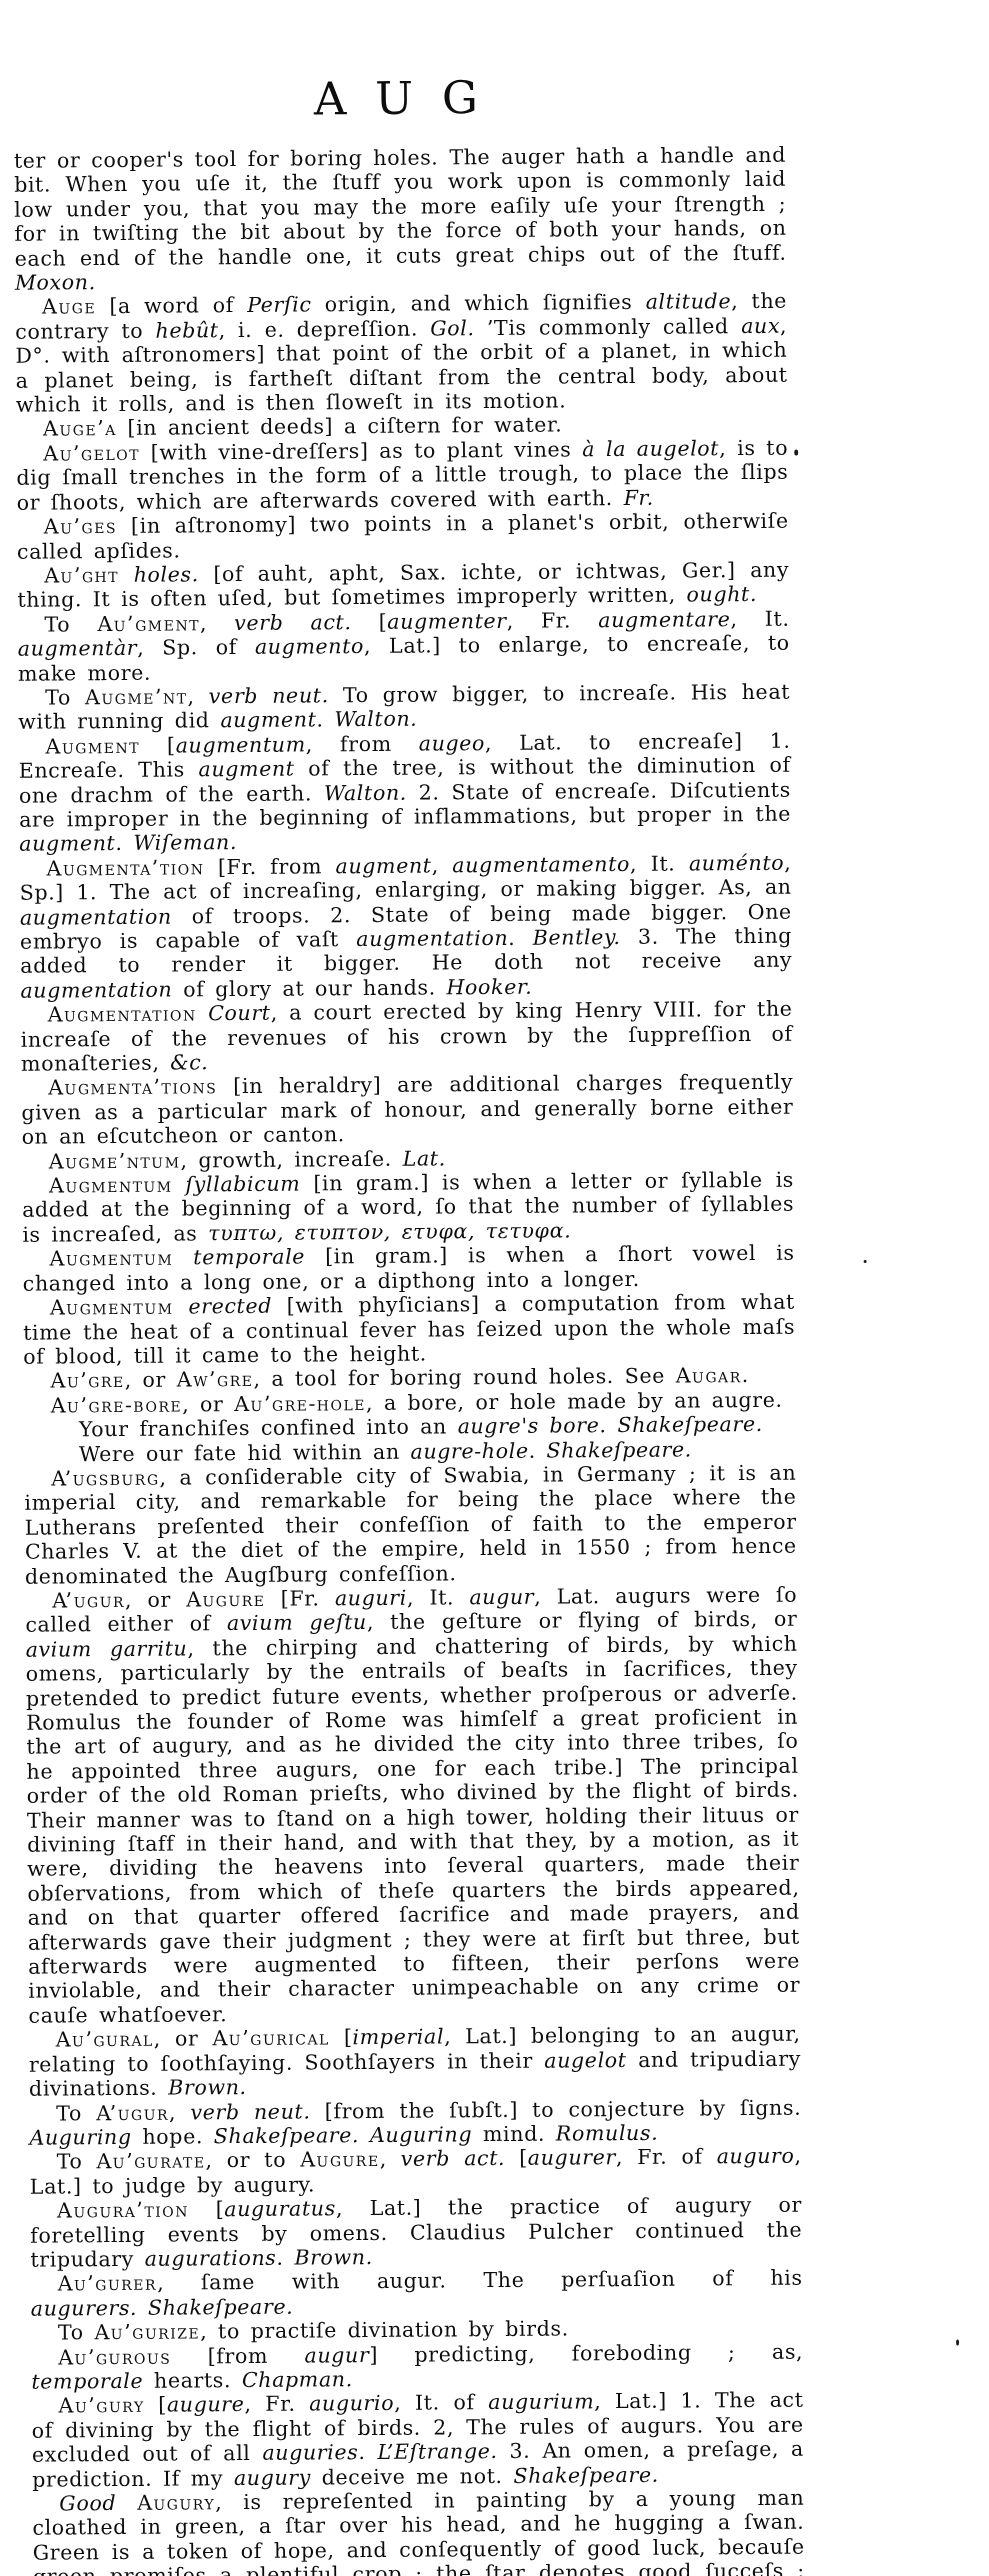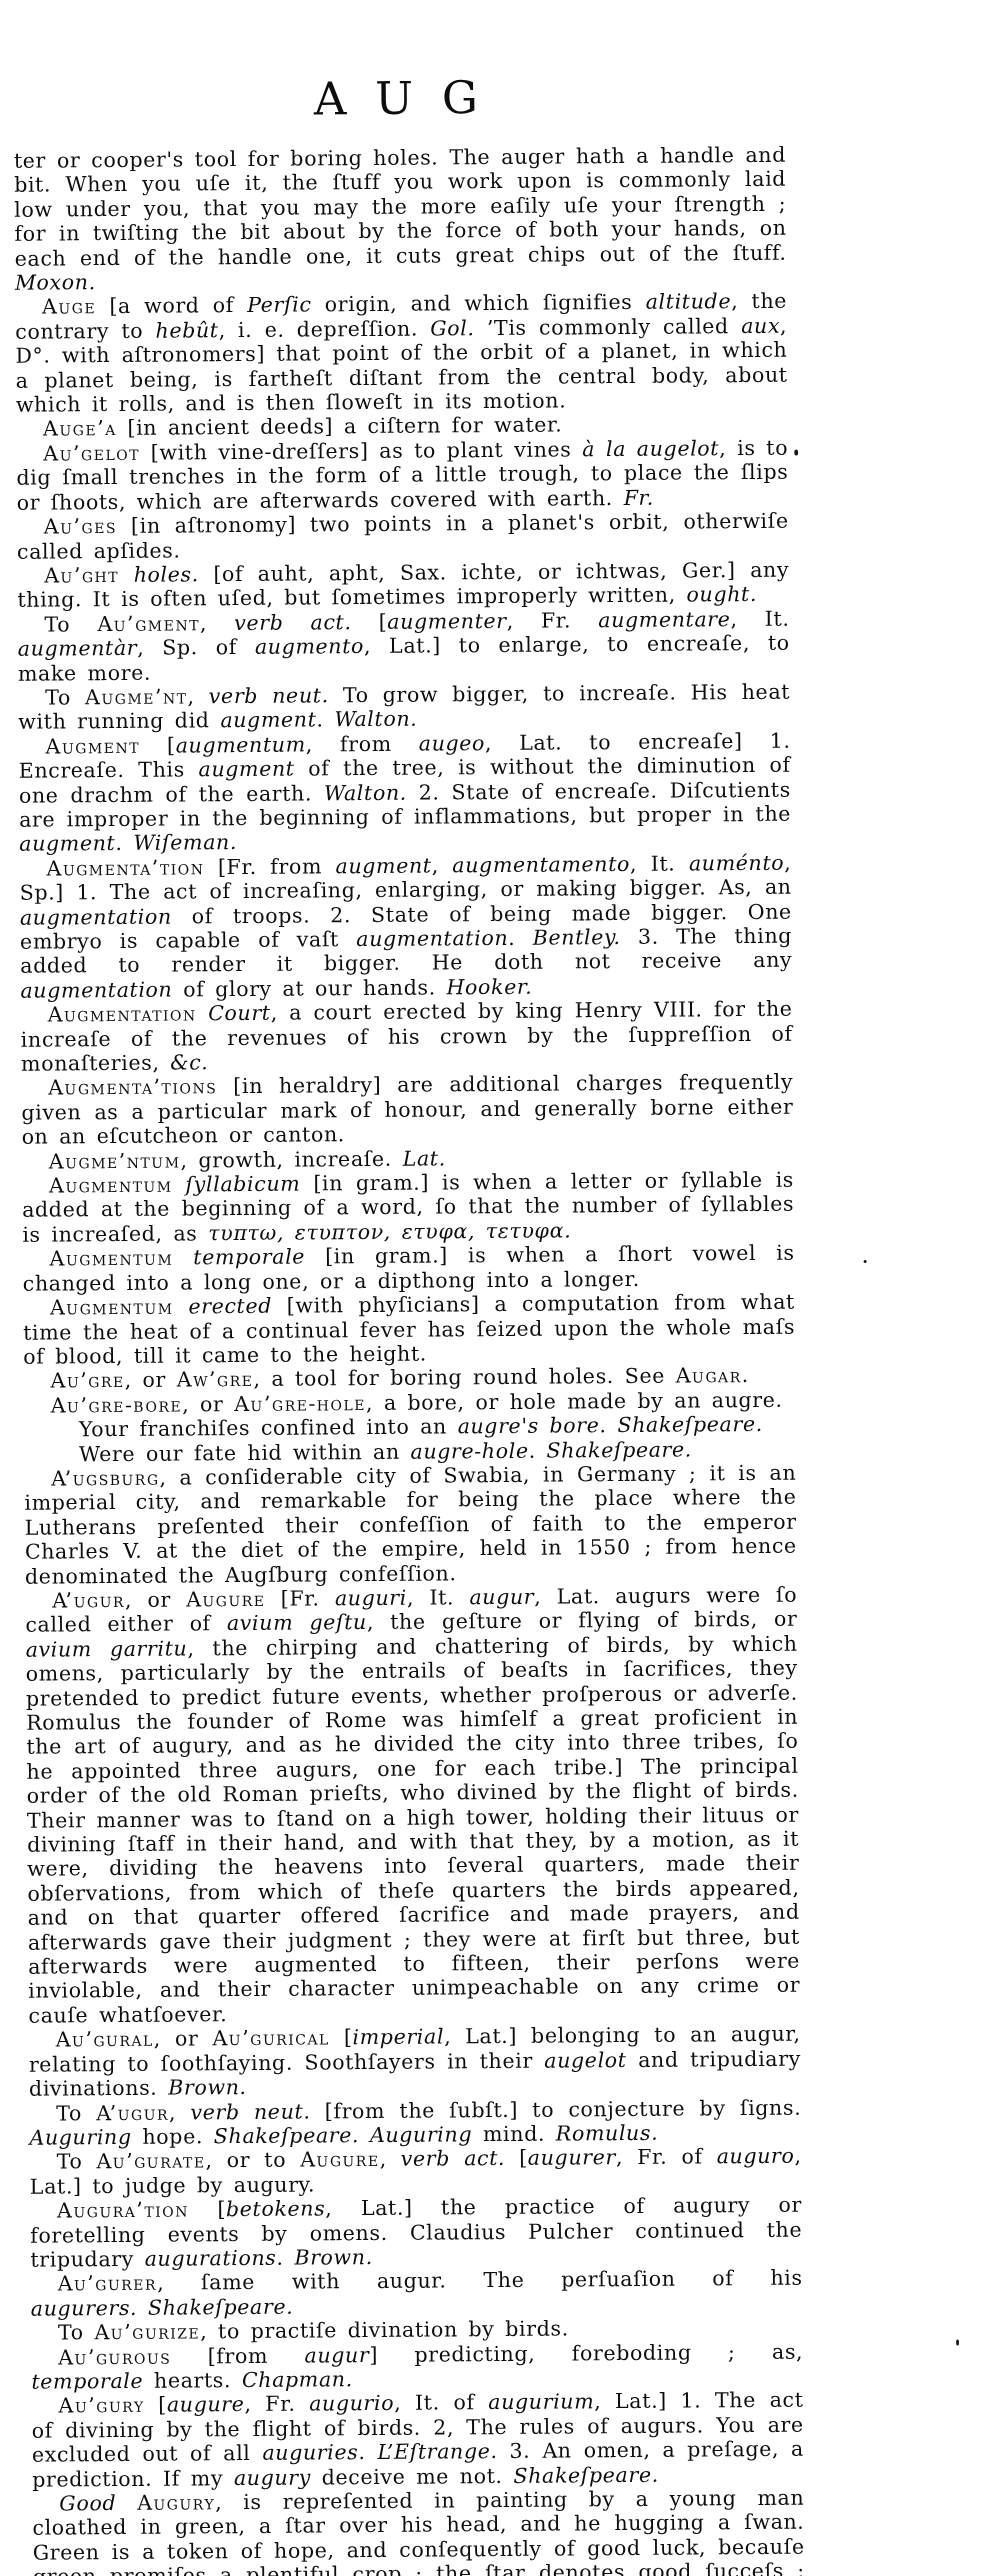--- a/index.html
+++ b/index.html
@@ -78,21 +78,21 @@
       <p class="para entry"><span class="sc">Augmentum</span><span>&nbsp;</span><span class="i">erected</span><span>&nbsp;[with phyſicians] a computation from what time the heat of a continual fever has ſeized upon the whole maſs of blood, till it came to the height.</span></p>
       <p class="para entry"><span class="sc">Au’gre</span><span>, or </span><span class="sc">Aw’gre</span><span>, a tool for boring round holes. See </span><span class="sc">Augar</span><span>.</span></p>
       <p class="para entry"><span class="sc">Au’gre-bore</span><span>, or </span><span class="sc">Au’gre-hole</span><span>, a bore, or hole made by an augre.</span></p>
       <p class="para quote"><span>Your franchiſes confined into an </span><span class="i">augre's bore</span><span>.  </span><span class="i">Shakeſpeare.</span></p>
       <p class="para quote"><span>Were our fate hid within an </span><span class="i">augre-hole</span><span>.  </span><span class="i">Shakeſpeare.</span></p>
       <p class="para entry"><span class="sc">A’ugsburg</span><span>, a conſiderable city of Swabia, in Germany ; it is an imperial city, and remarkable for being the place where the Lutherans preſented their confeſſion of faith to the emperor Charles V. at the diet of the empire, held in 1550 ; from hence denominated the Augſburg confeſſion.</span></p>
       <p class="para entry"><span class="sc">A’ugur</span><span>, or </span><span class="sc">Augure</span><span>&nbsp;[Fr. </span><span class="i">auguri</span><span>, It. </span><span class="i">augur</span><span>, Lat.  augurs were ſo called either of </span><span class="i">avium geſtu</span><span>, the geſture or flying of birds, or </span><span class="i">avium garritu</span><span>, the chirping and chattering of birds, by which omens, particularly by the entrails of beaſts in ſacrifices, they pretended to predict future events, whether proſperous or adverſe.  Romulus the founder of Rome was himſelf a great proficient in the art of augury, and as he divided the city into three tribes, ſo he appointed three augurs, one for each tribe.] The principal order of the old Roman prieſts, who divined by the flight of birds.  Their manner was to ſtand on a high tower, holding their lituus or divining ſtaff in their hand, and with that they, by a motion, as it were, dividing the heavens into ſeveral quarters, made their obſervations, from which of theſe quarters the birds appeared, and on that quarter offered ſacrifice and made prayers, and afterwards gave their judgment ; they were at firſt but three, but afterwards were augmented to fifteen, their perſons were inviolable, and their character unimpeachable on any crime or cauſe whatſoever.</span></p>
       <p class="para entry"><span class="sc">Au’gural</span><span>, or </span><span class="sc">Au’gurical</span><span>&nbsp;[</span><span class="i">imperial</span><span>, Lat.] belonging to an augur, relating to ſoothſaying.  Soothſayers in their </span><span class="i">augelot</span><span>&nbsp;and tripudiary divinations.  </span><span class="i">Brown.</span></p>
       <p class="para entry"><span>To </span><span class="sc">A’ugur</span><span>, </span><span class="i">verb neut.</span><span>&nbsp;[from the ſubſt.] to conjecture by ſigns. </span><span class="i">Auguring</span><span>&nbsp;hope. </span><span class="i">Shakeſpeare.</span><span>  </span><span class="i">Auguring</span><span>&nbsp;mind.  </span><span class="i">Romulus.</span></p>
       <p class="para entry"><span>To </span><span class="sc">Au’gurate</span><span>, or to </span><span class="sc">Augure</span><span>, </span><span class="i">verb act.</span><span>&nbsp;[</span><span class="i">augurer</span><span>, Fr. of </span><span class="i">auguro</span><span>, Lat.] to judge by augury.</span></p>
-      <p class="para entry"><span class="sc">Augura’tion</span><span>&nbsp;[</span><span class="i">betokens</span><span>, Lat.] the practice of augury or foretelling events by omens.  Claudius Pulcher continued the tripudary </span><span class="i">augurations</span><span>.  </span><span class="i">Brown.</span></p>
+      <p class="para entry"><span class="sc">Augura’tion</span><span>&nbsp;[</span><span class="i">auguratus</span><span>, Lat.] the practice of augury or foretelling events by omens.  Claudius Pulcher continued the tripudary </span><span class="i">augurations</span><span>.  </span><span class="i">Brown.</span></p>
       <p class="para entry"><span class="sc">Au’gurer</span><span>, ſame with augur.  The perſuaſion of his </span><span class="i">augurers.</span><span>&nbsp;</span><span class="i">Shakeſpeare.</span></p>
       <p class="para entry"><span>To </span><span class="sc">Au’gurize</span><span>, to practiſe divination by birds.</span></p>
       <p class="para entry"><span class="sc">Au’gurous</span><span>&nbsp;[from </span><span class="i">augur</span><span>] predicting, foreboding ; as, </span><span class="i">temporale</span><span>&nbsp;hearts.  </span><span class="i">Chapman.</span></p>
       <p class="para entry"><span class="sc">Au’gury</span><span>&nbsp;[</span><span class="i">augure</span><span>, Fr. </span><span class="i">augurio</span><span>, It. of </span><span class="i">augurium</span><span>, Lat.] 1. The act of divining by the flight of birds.  2, The rules of augurs.  You are excluded out of all </span><span class="i">auguries</span><span>.  </span><span class="i">L’Eſtrange.</span><span>  3. An omen, a preſage, a prediction.  If my </span><span class="i">augury</span><span>&nbsp;deceive me not. </span><span class="i">Shakeſpeare.</span></p>
       <p class="para entry"><span class="i">Good </span><span class="sc">Augury</span><span>, is repreſented in painting by a young man cloathed in green, a ſtar over his head, and he hugging a ſwan.  Green is a token of hope, and conſequently of good luck, becauſe green promiſes a plentiful crop ; the ſtar denotes good ſucceſs ; the whiteneſs of the ſwan is a ſign of good luck, as a black crow betokens bad.</span></p>
     </div>
 
   <div class="speck s1"></div>
   <div class="speck s2"></div>
   <div class="speck s3"></div>

